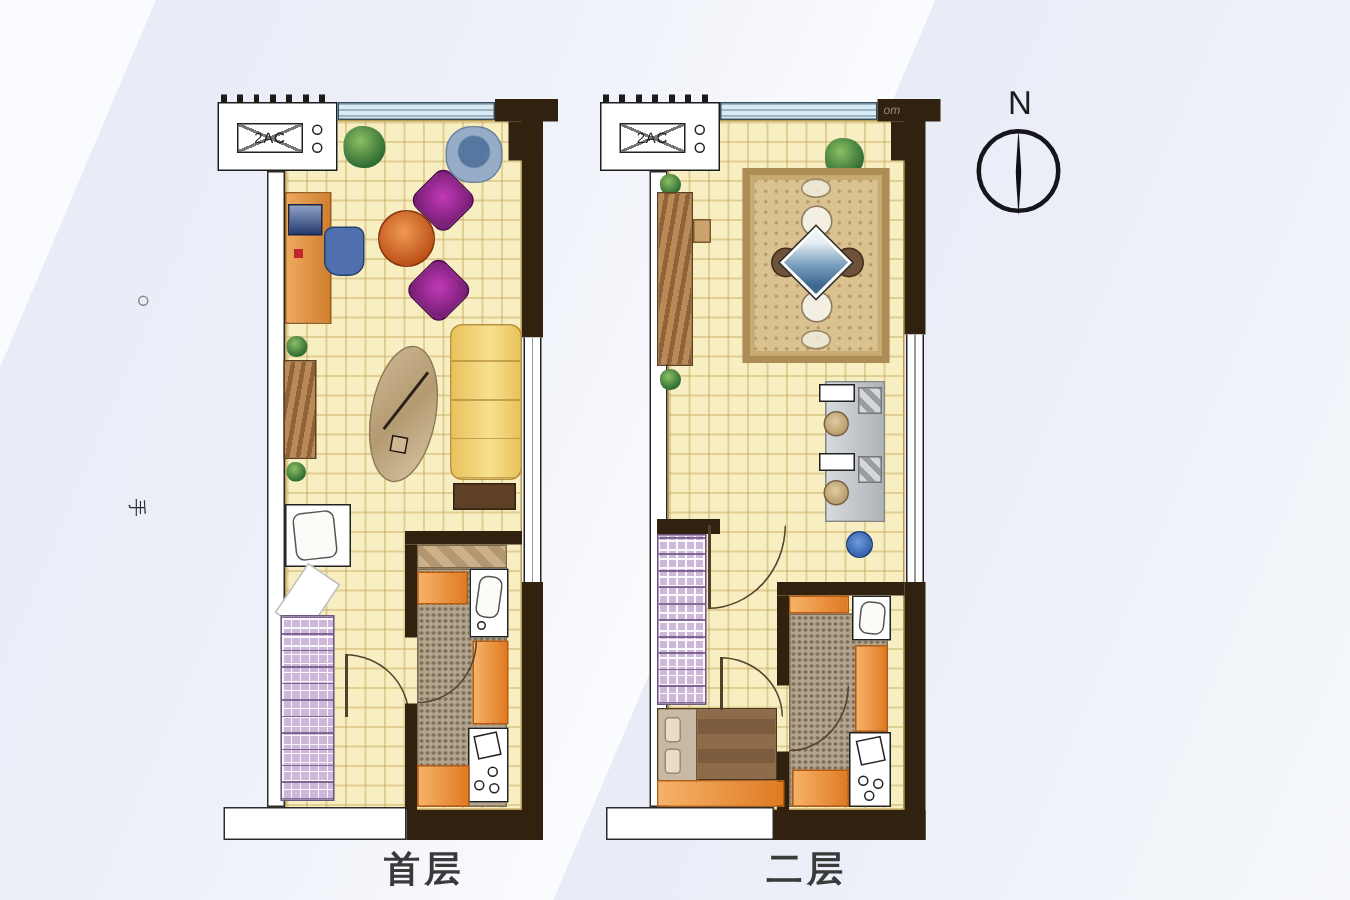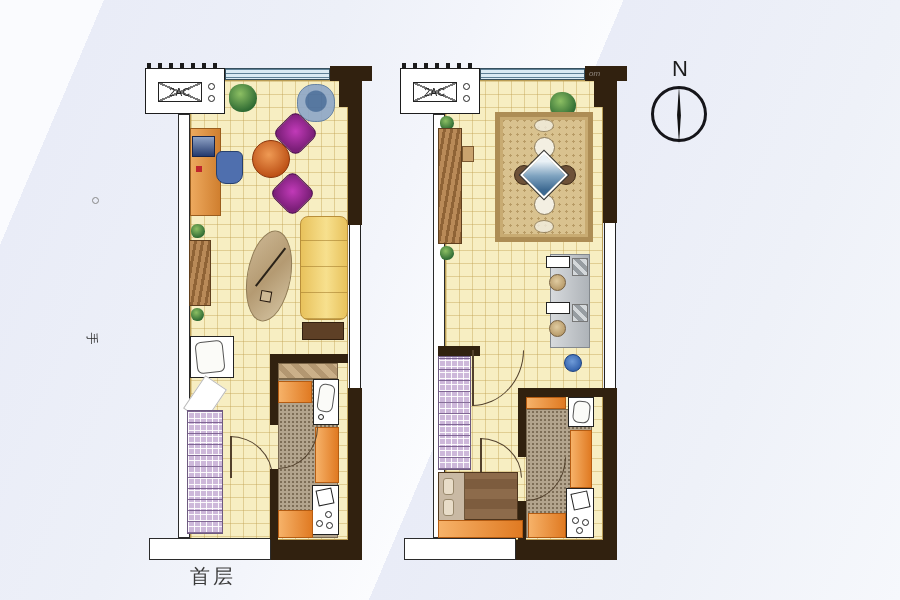--- a/index.html
+++ b/index.html
@@ -64,21 +64,21 @@
   .pchair{background:radial-gradient(circle at 45% 45%,#c13ab8,#7c1f79 75%);border:1.6px solid #4c0e4e;
     border-radius:22%;transform:rotate(45deg);}
   .ottoman{background:radial-gradient(circle at 44% 38%,#ef9a54,#b84a10 80%);border-radius:50%;border:1px solid #8a340a;}
   .bchair{background:radial-gradient(circle at 50% 45%,#4a6e9e 0 38%,#8fa8c8 42%);border:1px solid #5a7aa2;
     border-radius:45%;opacity:.92;}
   .basin{background:#fbfbf8;border:1.2px solid #555;border-radius:6px;}
   .circ{border:1px solid #222;border-radius:50%;background:#fff;}
   .bed{background:repeating-linear-gradient(0deg,#8d6b4b 0 10px,#7d5c3e 10px 20px);border:1px solid #4e361e;}
   .pillow{background:#e8dcc8;border:1px solid #9a8a6e;border-radius:3px;}
   .needle{background:#111;clip-path:polygon(50% 0,74% 50%,50% 100%,26% 50%);}
-  .lbl{color:#3a3a3a;font-size:20px;text-align:left;letter-spacing:3px;}
+  .lbl{color:#3a3a3a;font-size:24px;text-align:right;letter-spacing:3px;font-weight:bold;}
   .wm{color:#2b2b2b;}
 </style>
 </head>
 <body>
 
 <div class="page">
 
   <div class="plan" style="left:145px;top:58px;">
 
     <div class="abs floorT" style="left:45px;top:22px;width:158px;height:460px;"></div>
@@ -233,16 +233,17 @@
     <div class="abs orange" style="left:38px;top:462px;width:85px;height:18px;"></div>
   </div>
 
   <div class="abs" style="left:648px;top:56px;width:64px;height:96px;">
     <div class="abs" style="left:0;top:0;width:64px;height:26px;text-align:center;font-size:22px;color:#1c1c1c;">N</div>
     <div class="abs" style="left:3px;top:30px;width:56px;height:56px;border:3px solid #15151a;border-radius:50%;"></div>
     <div class="abs needle" style="left:27px;top:30px;width:8px;height:58px;"></div>
   </div>
 
   <div class="abs lbl" style="left:190px;top:563px;width:120px;height:30px;">首层</div>
+  <div class="abs lbl" style="left:445px;top:563px;width:120px;height:30px;">二层</div>
   <div class="abs" style="left:92px;top:197px;width:7px;height:7px;border:1px solid #888;border-radius:50%;"></div>
   <div class="abs wm" style="left:85px;top:330px;font-size:12px;transform:rotate(90deg);">手</div>
 
 </div>
 
 </body></html>

